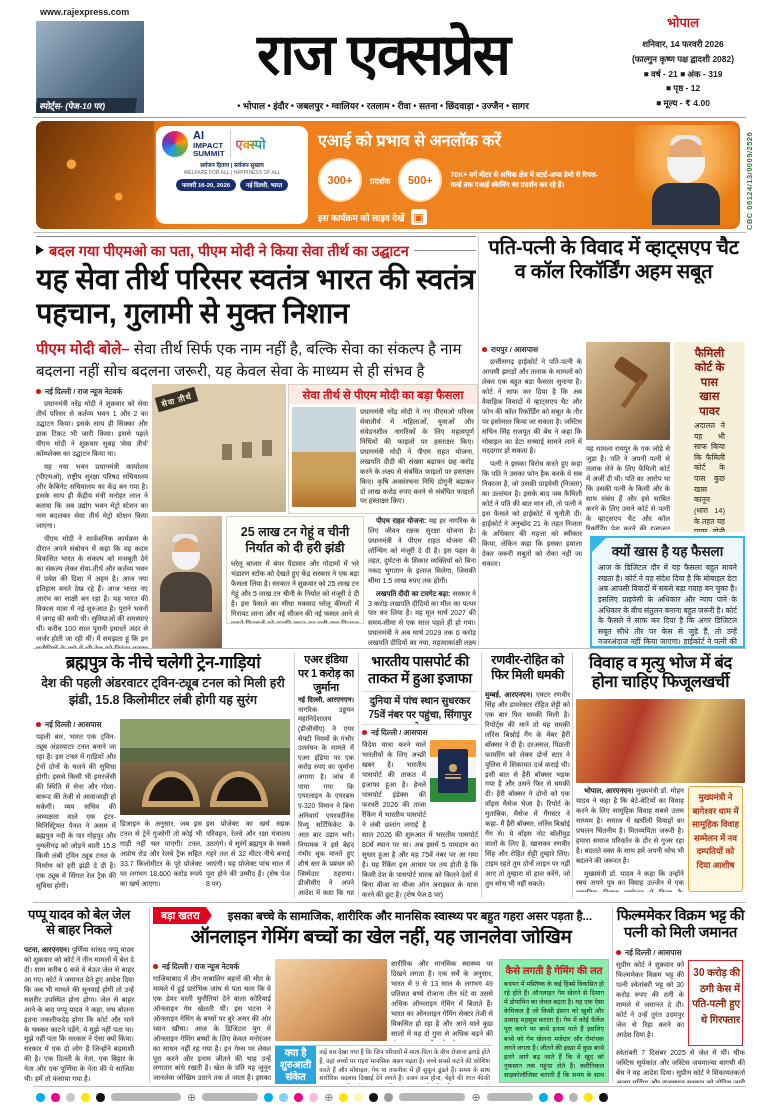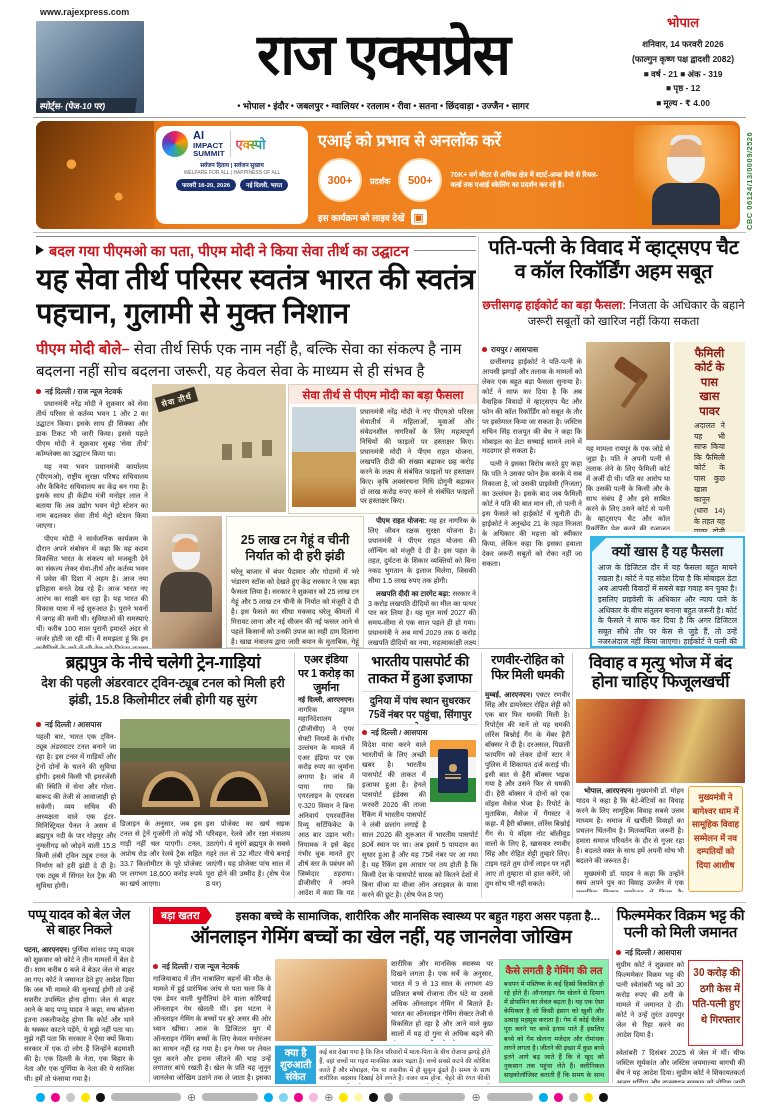--- a/index.html
+++ b/index.html
@@ -209,21 +209,21 @@
         <div class="win" style="left:110px;top:56px;"></div>
       </div>
 
       <div class="photo modi-desk" style="left:116px;top:132px;width:70px;height:132px;">
         <div class="hair" style="left:20px;top:18px;width:26px;height:8px;"></div>
         <div class="face" style="left:22px;top:22px;width:24px;height:26px;"></div>
         <div class="beard" style="left:20px;top:36px;width:28px;height:18px;"></div>
         <div class="suit" style="left:8px;top:56px;width:52px;height:40px;background:#4a4238;"></div>
       </div>
 
-      <div class="abs boxed" style="left:190px;top:132px;width:138px;height:132px;padding:14px 4px;box-sizing:border-box;">
+      <div class="abs boxed" style="left:190px;top:132px;width:138px;height:108px;padding:6px 4px;box-sizing:border-box;">
         <div class="export-title">25 लाख टन गेहूं व चीनी निर्यात को दी हरी झंडी</div>
         <div class="bd" style="height:92px;">घरेलू बाजार में बंपर पैदावार और गोदामों में भरे भंडारण स्टॉक को देखते हुए केंद्र सरकार ने एक बड़ा फैसला लिया है। सरकार ने शुक्रवार को 25 लाख टन गेहूं और 5 लाख टन चीनी के निर्यात को मंजूरी दे दी है। इस फैसले का सीधा मकसद घरेलू कीमतों में गिरावट लाना और नई सीजन की नई फसल आने से पहले किसानों को उनकी उपज का सही दाम दिलाना है। खाद्य मंत्रालय द्वारा जारी बयान के मुताबिक, गेहूं के अलावा 5 लाख टन गेहूं उत्पादों के निर्यात की भी अनुमति दी गई है।</div>
       </div>
 
       <div class="abs boxed" style="left:252px;top:0;width:188px;height:128px;">
         <div class="box-title-red">सेवा तीर्थ से पीएम मोदी का बड़ा फैसला</div>
         <div style="display:flex;gap:4px;padding:3px;">
           <div class="photo crowd-photo" style="position:relative;width:64px;height:100px;flex:0 0 auto;"></div>
           <div class="bd" style="height:100px;">प्रधानमंत्री नरेंद्र मोदी ने नए पीएमओ परिसर सेवातीर्थ में महिलाओं, युवाओं और संवेदनशील नागरिकों के लिए महत्वपूर्ण निधियों की फाइलों पर हस्ताक्षर किए। प्रधानमंत्री मोदी ने पीएम राहत योजना, लखपति दीदी की संख्या बढ़ाकर छह करोड़ करने के लक्ष्य से संबंधित फाइलों पर हस्ताक्षर किए। कृषि अवसंरचना निधि दोगुनी बढ़ाकर दो लाख करोड़ रुपए करने से संबंधित फाइलों पर हस्ताक्षर किए।</div>
         </div>
@@ -235,23 +235,20 @@
           <p><span class="lead-lead">लखपति दीदी का टारगेट बढ़ा:</span><span> सरकार ने 3 करोड़ लखपति दीदियों का मील का पत्थर पार कर लिया है। यह मूल मार्च 2027 की समय-सीमा से एक साल पहले ही हो गया। प्रधानमंत्री ने अब मार्च 2029 तक 6 करोड़ लखपति दीदियों का नया, महत्वाकांक्षी लक्ष्य निर्धारित किया है।</span></p>
         </div>
       </div>
     </div>
   </div>
 
   <div class="vline" style="left:478px;top:236px;height:410px;"></div>
 
   <div class="abs" style="left:482px;top:236px;width:263px;height:412px;">
     <div class="hl wa-hl" style="height:58px;text-align:center;">पति-पत्नी के विवाद में व्हाट्सएप चैट व कॉल रिकॉर्डिंग अहम सबूत</div>
-    <div class="wa-sub" style="height:42px;overflow:hidden;margin-top:3px;">
-      <span class="sub-label">छत्तीसगढ़ हाईकोर्ट का बड़ा फैसला:</span><span> निजता के अधिकार के बहाने जरूरी सबूतों को खारिज नहीं किया सकता</span>
-    </div>
     <div class="abs" style="left:0;top:106px;width:263px;height:306px;">
       <div class="abs" style="left:0;top:0;width:100px;height:306px;overflow:hidden;">
         <div class="byline">रायपुर / आसपास</div>
         <div class="bd">
           <p>छत्तीसगढ़ हाईकोर्ट ने पति-पत्नी के आपसी झगड़ों और तलाक के मामलों को लेकर एक बहुत बड़ा फैसला सुनाया है। कोर्ट ने साफ कर दिया है कि अब वैवाहिक विवादों में व्हाट्सएप चैट और फोन की कॉल रिकॉर्डिंग को सबूत के तौर पर इस्तेमाल किया जा सकता है। जस्टिस सचिन सिंह राजपूत की बेंच ने कहा कि मोबाइल का डेटा सच्चाई सामने लाने में मददगार हो सकता है।</p>
           <p>पत्नी ने इसका विरोध करते हुए कहा कि पति ने उसका फोन हैक करके ये सब निकाला है, जो उसकी प्राइवेसी (निजता) का उल्लंघन है। इसके बाद जब फैमिली कोर्ट ने पति की बात मान ली, तो पत्नी ने इस फैसले को हाईकोर्ट में चुनौती दी। हाईकोर्ट ने अनुच्छेद 21 के तहत निजता के अधिकार की महत्ता को स्वीकार किया, लेकिन कहा कि इसका हवाला देकर जरूरी सबूतों को रोका नहीं जा सकता।</p>
         </div>
       </div>
       <div class="photo gavel-photo" style="left:104px;top:0;width:84px;height:98px;">
         <div class="gavel-head"></div>
@@ -339,21 +336,21 @@
 
   <div class="abs" style="left:24px;top:907px;width:110px;height:176px;overflow:hidden;">
     <div class="hl sm-hl" style="font-size:13px;height:36px;">पप्पू यादव को बेल जेल से बाहर निकले</div>
     <div class="bd" style="height:138px;margin-top:2px;">
       <span class="lead-lead">पटना, आरएनएन।</span><span> पूर्णिया सांसद पप्पू यादव को शुक्रवार को कोर्ट ने तीन मामलों में बेल दे दी। शाम करीब 6 बजे वे बेऊर जेल से बाहर आ गए। कोर्ट ने जमानत देते हुए आदेश दिया कि जब भी मामले की सुनवाई होगी तो उन्हें सशरीर उपस्थित होना होगा। जेल से बाहर आने के बाद पप्पू यादव ने कहा, सच बोलना इतना तकलीफदेह होगा कि कोर्ट और थाने के चक्कर काटने पड़ेंगे, ये मुझे नहीं पता था। मुझे नहीं पता कि सरकार ने ऐसा क्यों किया। सरकार में एक दो लोग हैं जिन्होंने बदमाशी की है। एक दिल्ली के नेता, एक बिहार के नेता और एक पूर्णिया के नेता की ये साजिश थी। हमें तो फंसाया गया है।</span>
     </div>
   </div>
   <div class="vline" style="left:149px;top:907px;height:176px;"></div>
 
   <div class="abs" style="left:153px;top:907px;width:456px;height:176px;">
-    <div style="display:flex;align-items:center;gap:24px;">
+    <div style="display:flex;align-items:center;gap:16px;">
       <span class="badge">बड़ा खतरा</span>
       <span class="strap">इसका बच्चे के सामाजिक, शारीरिक और मानसिक स्वास्थ्य पर बहुत गहरा असर पड़ता है...</span>
     </div>
     <div class="hl gaming-hl" style="height:30px;margin-top:2px;">ऑनलाइन गेमिंग बच्चों का खेल नहीं, यह जानलेवा जोखिम</div>
     <div class="abs" style="left:0;top:52px;width:456px;height:124px;">
       <div class="abs" style="left:0;top:0;width:118px;height:124px;overflow:hidden;">
         <div class="byline">नई दिल्ली / राज न्यूज नेटवर्क</div>
         <div class="bd">गाजियाबाद में तीन नाबालिग बहनों की मौत के मामले में हुई प्रारंभिक जांच से पता चला कि वे एक डेयर वाली चुनौतियां देने वाला कोरियाई ऑनलाइन गेम खेलती थीं। इस घटना ने ऑनलाइन गेमिंग के बच्चों पर बुरे असर की ओर ध्यान खींचा। आज के डिजिटल युग में ऑनलाइन गेमिंग बच्चों के लिए केवल मनोरंजन का साधन नहीं रह गया है। इन गेम्स पर लेवल पूरा करने और इनाम जीतने की चाह उन्हें लगातार बांधे रखती है। खेल के प्रति यह जुनून जानलेवा जोखिम उठाने तक ले जाता है। इसका असर बच्चे के सामाजिक,</div>
       </div>
       <div class="photo girl-photo" style="left:122px;top:0;width:112px;height:82px;"></div>

